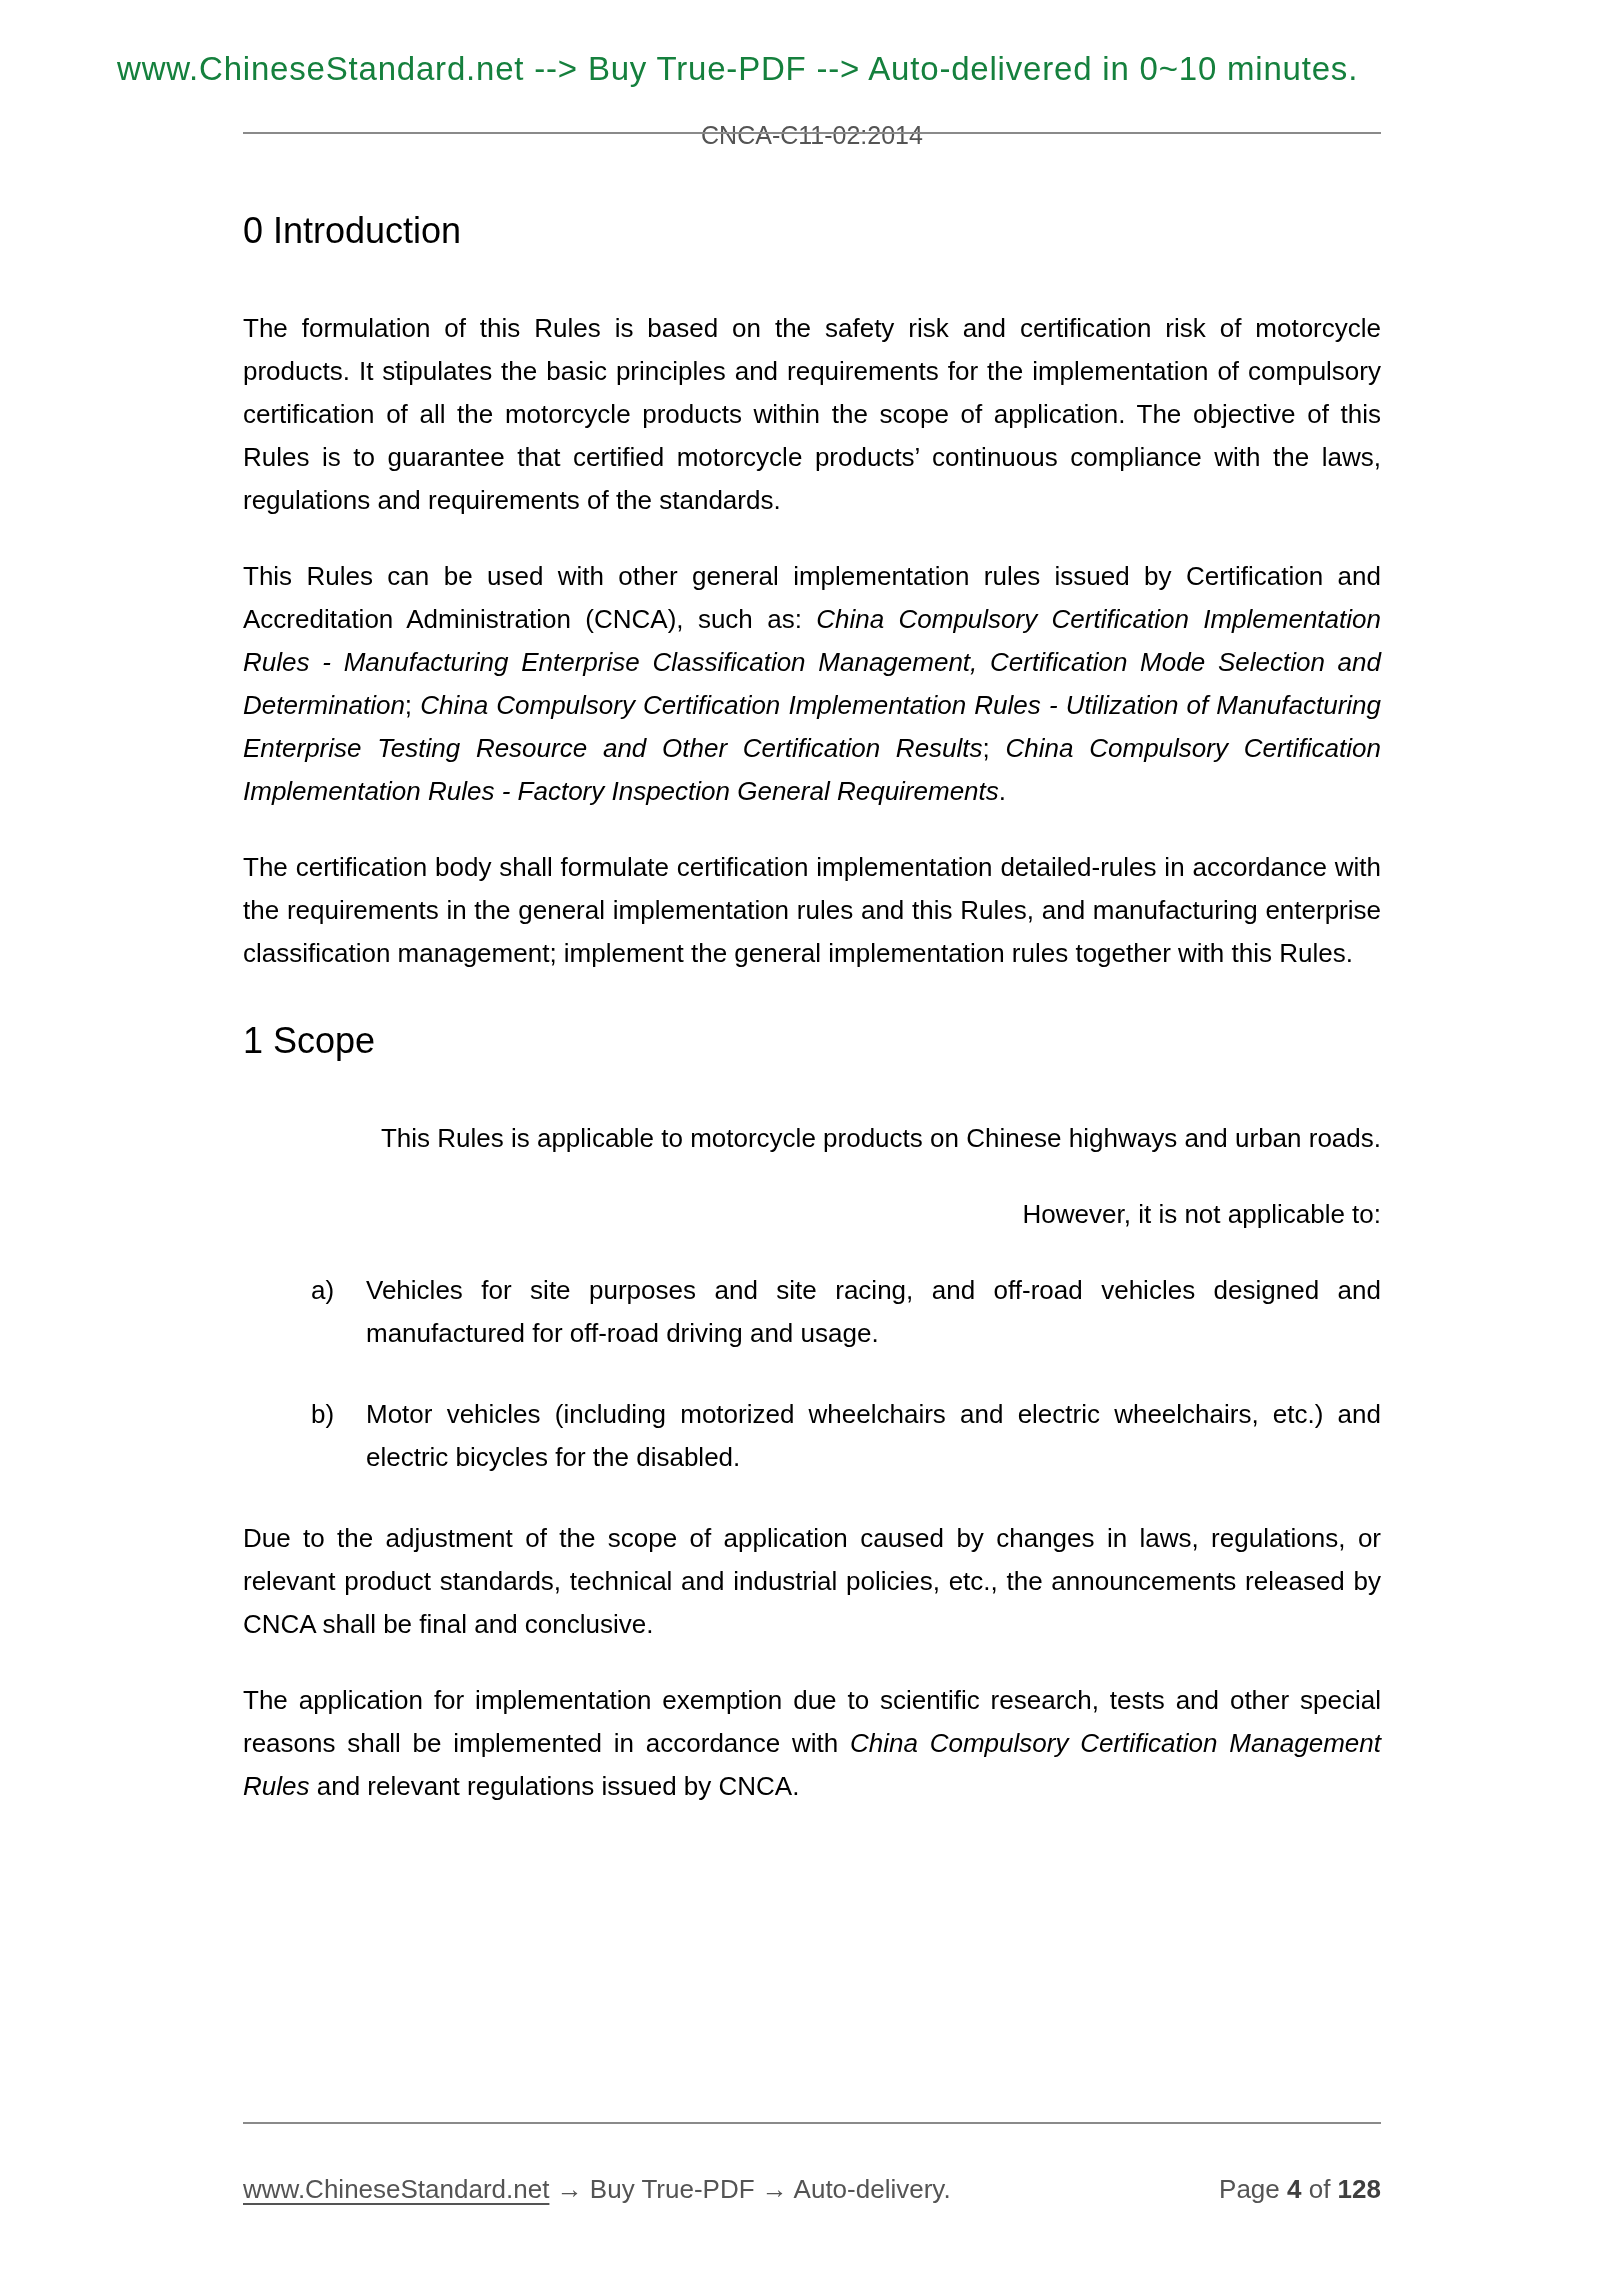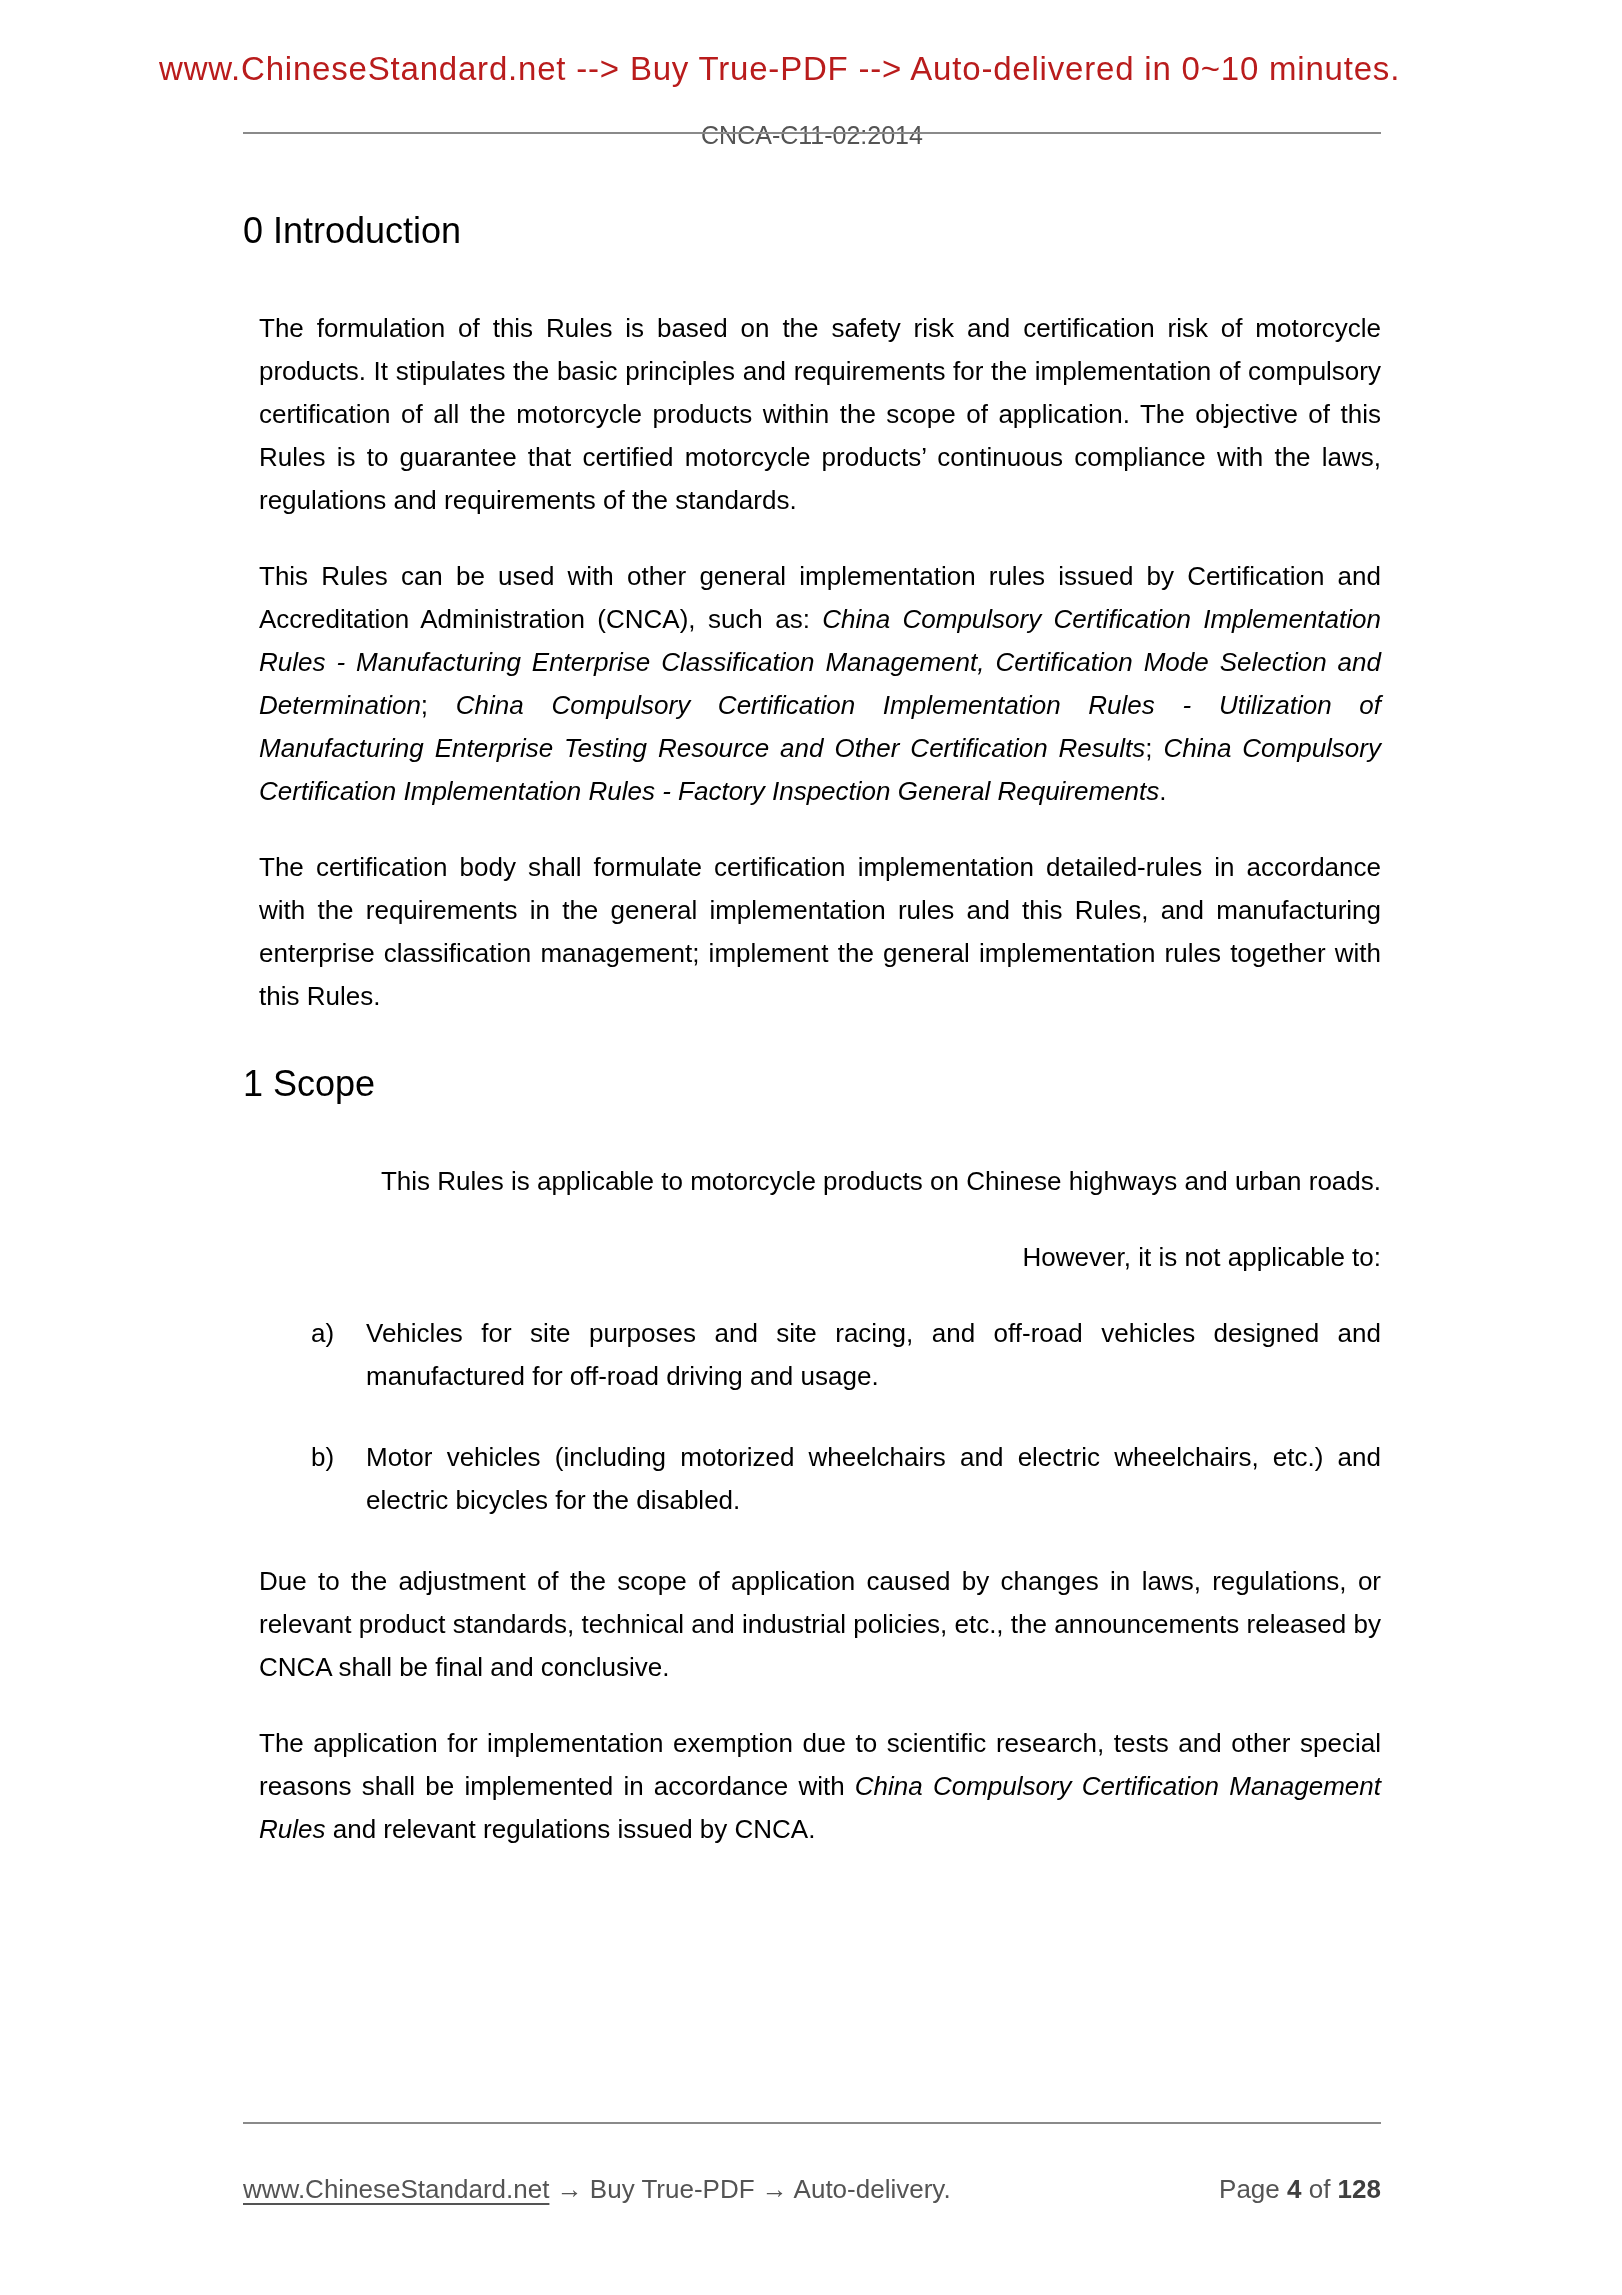--- a/index.html
+++ b/index.html
@@ -13,23 +13,22 @@
     color: #000000;
     overflow: hidden;
   }
   
   .promo {
     position: absolute;
     left: 117px;
     top: 50px;
     font-size: 33px;
     letter-spacing: 0.8px;
-    color: #b91c1c;
+    color: #15803d;
     white-space: nowrap;
-    margin-left: 42px;
   }
   .docnum {
     position: absolute;
     left: 243px;
     width: 1138px;
     top: 83px;
     text-align: center;
     font-size: 25px;
     color: #545454;
     margin-top: 38px;
@@ -56,21 +55,21 @@
     font-size: 36px;
     line-height: 42px;
     font-weight: normal;
     margin: 0 0 55px 0;
     color: #000000;
   }
   .content h1.scope { margin-top: 45px; }
   .content p {
     font-size: 26px;
     line-height: 43px;
-    margin: 0 0 33px 16px;
+    margin: 0 0 33px 0;
     text-align: justify;
   }
   .content p.single { text-align: right; }
   .it { font-style: italic; }
   .bd { font-weight: bold; }
   
   .li {
     display: flex;
     margin: 0 0 38px 0;
     font-size: 26px;

